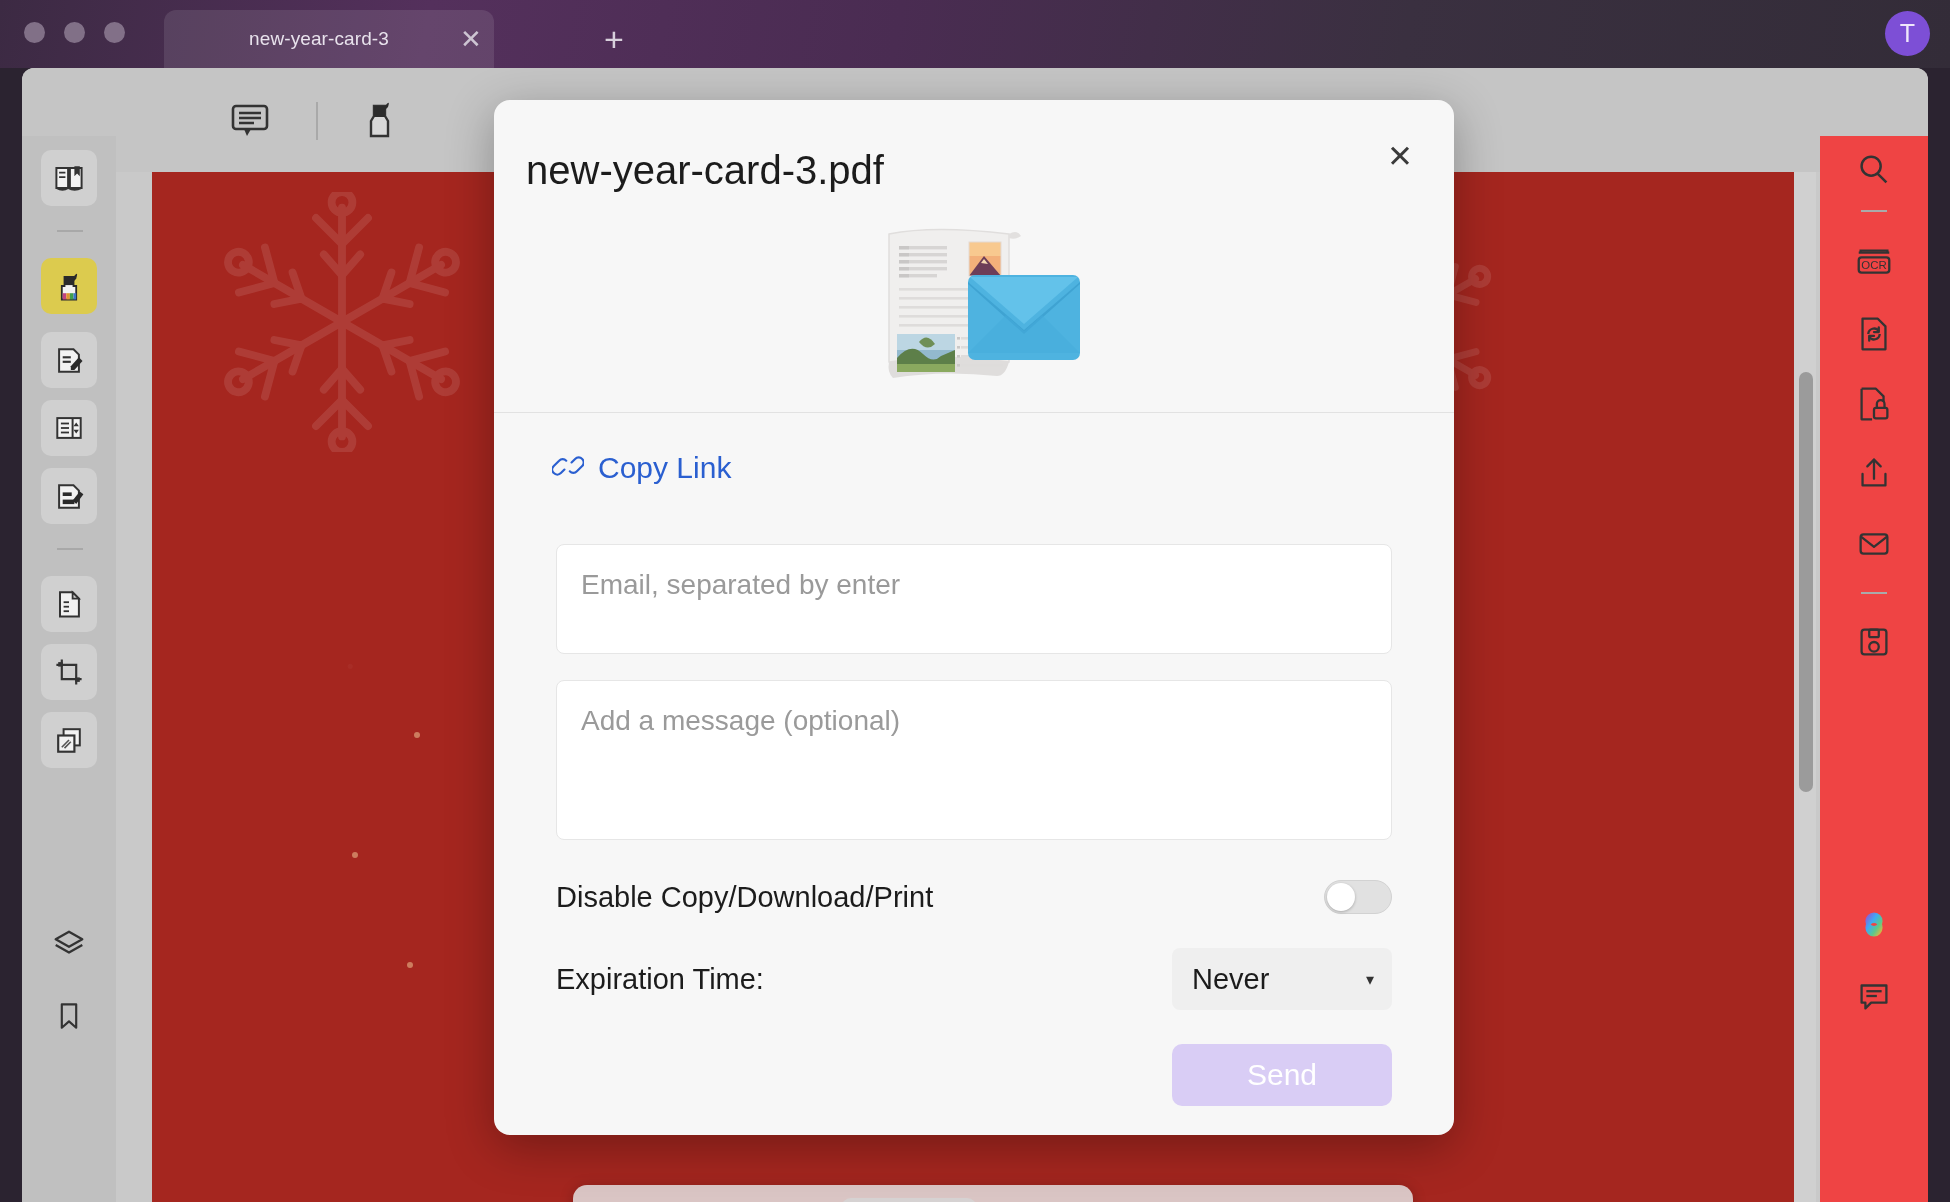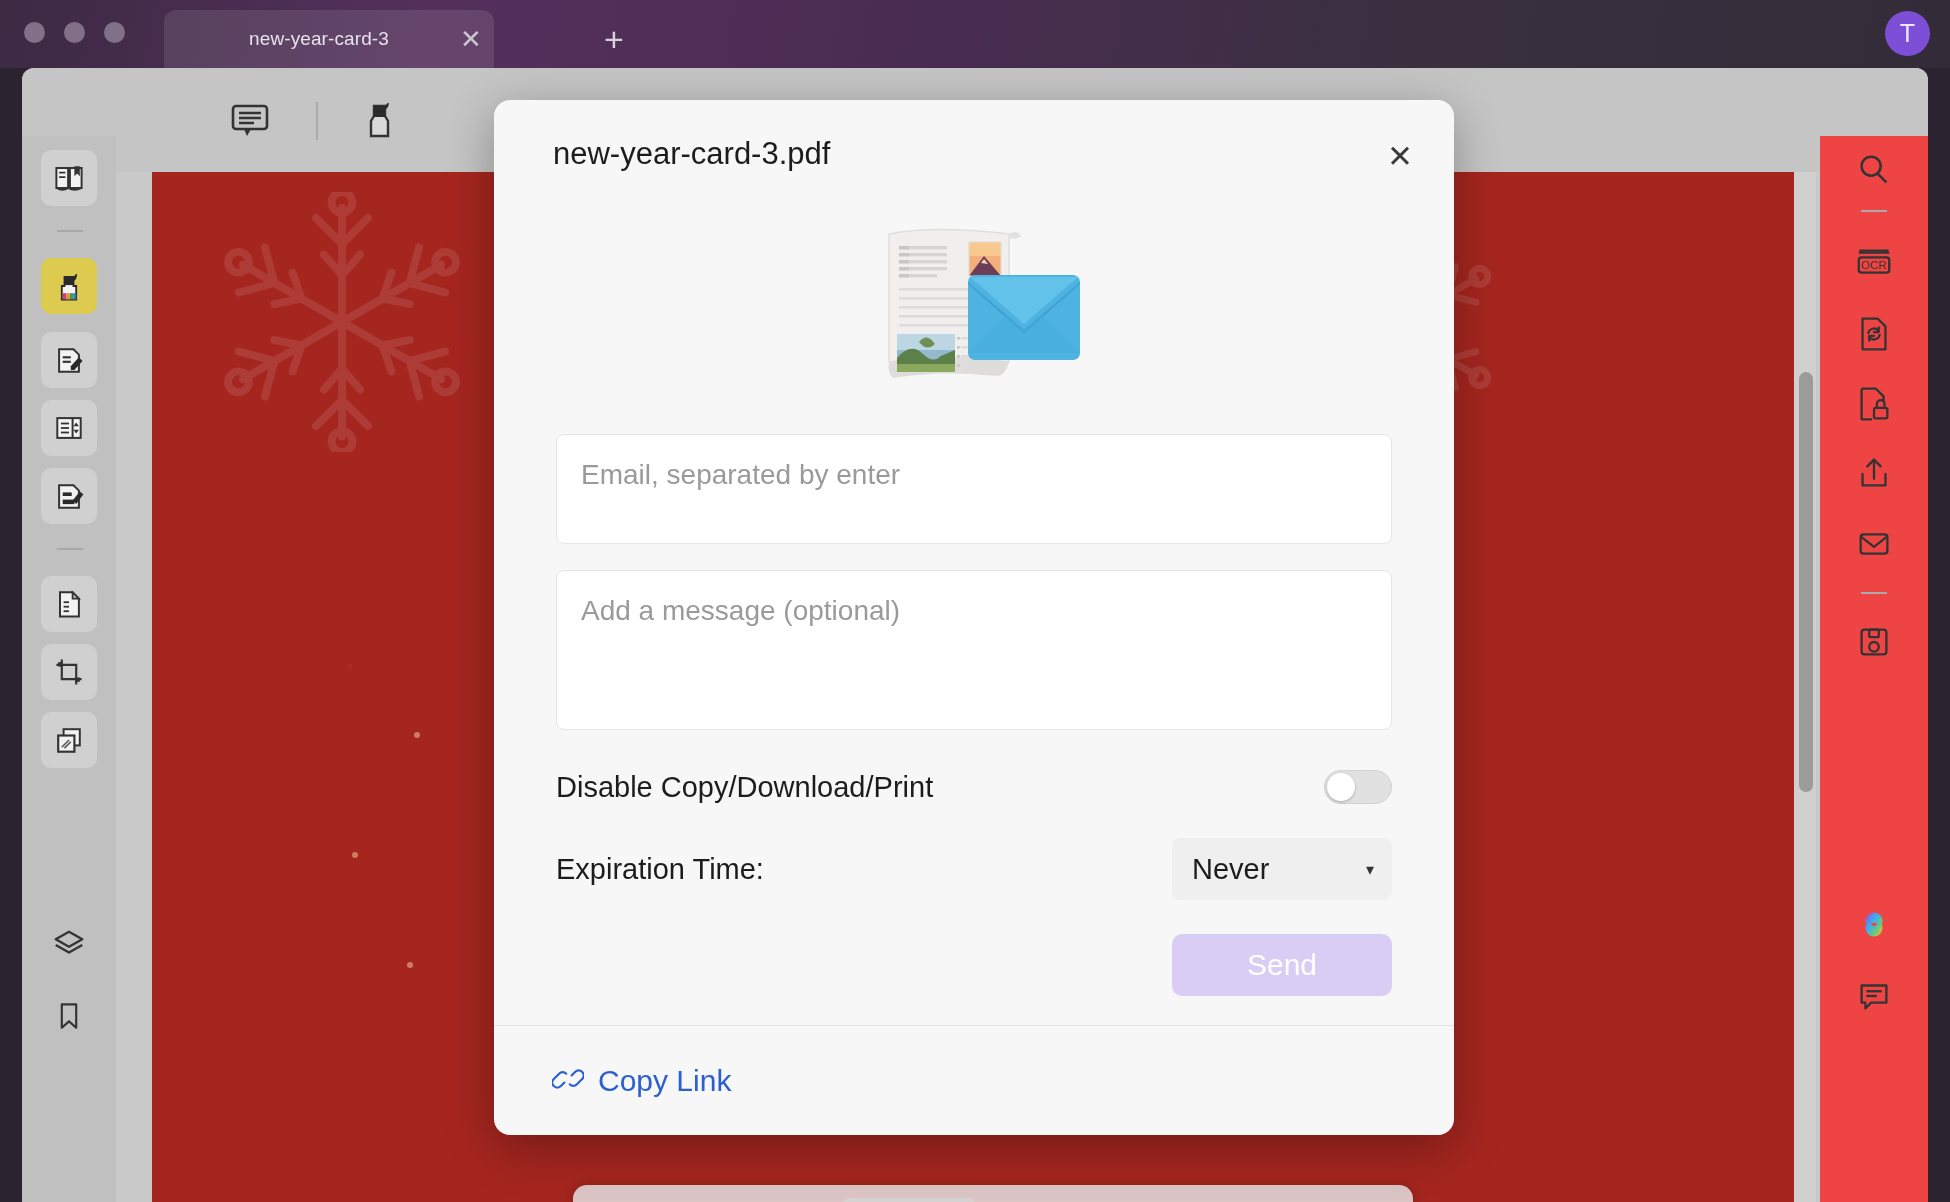--- a/index.html
+++ b/index.html
@@ -115,21 +115,21 @@
   
   #overlay { position: absolute; left: 0; top: 0; width: 1906px; height: 1134px; }
   #dialog {
     position: absolute; left: 472px; top: 32px; width: 960px; height: 1035px;
     background: #f7f7f7; border-radius: 16px;
     box-shadow: 0 12px 48px rgba(0,0,0,.30);
     display: flex; flex-direction: column;
   }
   #dlg-head { position: relative; height: 112px; flex: none; }
   #dlg-title {
-    position: absolute; left: 32px; top: 36px; font-size: 31px; color: #1c1c1c; margin-left: 27px;
+    position: absolute; left: 32px; top: 48px; font-size: 40px; color: #1c1c1c;
   }
   #dlg-close {
     position: absolute; right: 32px; top: 34px; width: 44px; height: 44px;
     display: flex; align-items: center; justify-content: center;
     font-size: 31px; color: #3a3a3a; font-weight: 300;
   }
 
   #illustration { height: 200px; flex: none; position: relative; }
   #illu-wrap { position: absolute; left: 50%; top: 0; transform: translateX(-50%); }
 
@@ -616,52 +616,52 @@
               </g>
 
               <rect x="119" y="63" width="112" height="85" rx="7" fill="#4eb3e0"></rect>
               <path d="M119 70 L175 118 L231 70 L231 72 L175 122 L119 72 Z" fill="#3fa3d2"></path>
               <path d="M121 65 L175 112 L229 65 Z" fill="#63c2ea"></path>
               <path d="M119 141 L157 103 L175 119 L193 103 L231 141 Z" fill="#45abdb" opacity=".55"></path>
             </svg>
           </div>
         </div>
 
-        <div id="dlg-form">
-          <textarea class="field" id="email-field" placeholder="Email, separated by enter" style=""></textarea>
-
-          <textarea class="field" id="message-field" placeholder="Add a message (optional)" style=""></textarea>
-
-          <div class="row">
-            <div class="row-label">Disable Copy/Download/Print</div>
-            <div class="toggle">
-              <div class="knob"></div>
-            </div>
-          </div>
-
-          <div class="row">
-            <div class="row-label">Expiration Time:</div>
-            <div id="expiry-select">
-              <span>Never</span>
-              <span id="expiry-caret">▾</span>
-            </div>
-          </div>
-
-          <div id="send-row">
-            <button id="send-button">Send</button>
-          </div>
-        </div>
-
         <div id="dlg-footer">
           <span>
             <svg viewBox="0 0 36 36" width="32" height="32" fill="none" stroke="#2a5fd0" stroke-width="2.4" stroke-linecap="round">
               <path d="M14 22 l-4 4 a5.5 5.5 0 0 1 -8 -8 l6 -6 a5.5 5.5 0 0 1 8 0"></path>
               <path d="M22 14 l4 -4 a5.5 5.5 0 0 1 8 8 l-6 6 a5.5 5.5 0 0 1 -8 0"></path>
             </svg>
           </span>
           <span id="copy-link-label">Copy Link</span>
         </div>
 
+        <div id="dlg-form">
+          <textarea class="field" id="email-field" placeholder="Email, separated by enter" style=""></textarea>
+
+          <textarea class="field" id="message-field" placeholder="Add a message (optional)" style=""></textarea>
+
+          <div class="row">
+            <div class="row-label">Disable Copy/Download/Print</div>
+            <div class="toggle">
+              <div class="knob"></div>
+            </div>
+          </div>
+
+          <div class="row">
+            <div class="row-label">Expiration Time:</div>
+            <div id="expiry-select">
+              <span>Never</span>
+              <span id="expiry-caret">▾</span>
+            </div>
+          </div>
+
+          <div id="send-row">
+            <button id="send-button">Send</button>
+          </div>
+        </div>
+
       </div>
     </div>
 
   </div>
 </div>
 
 </body></html>

